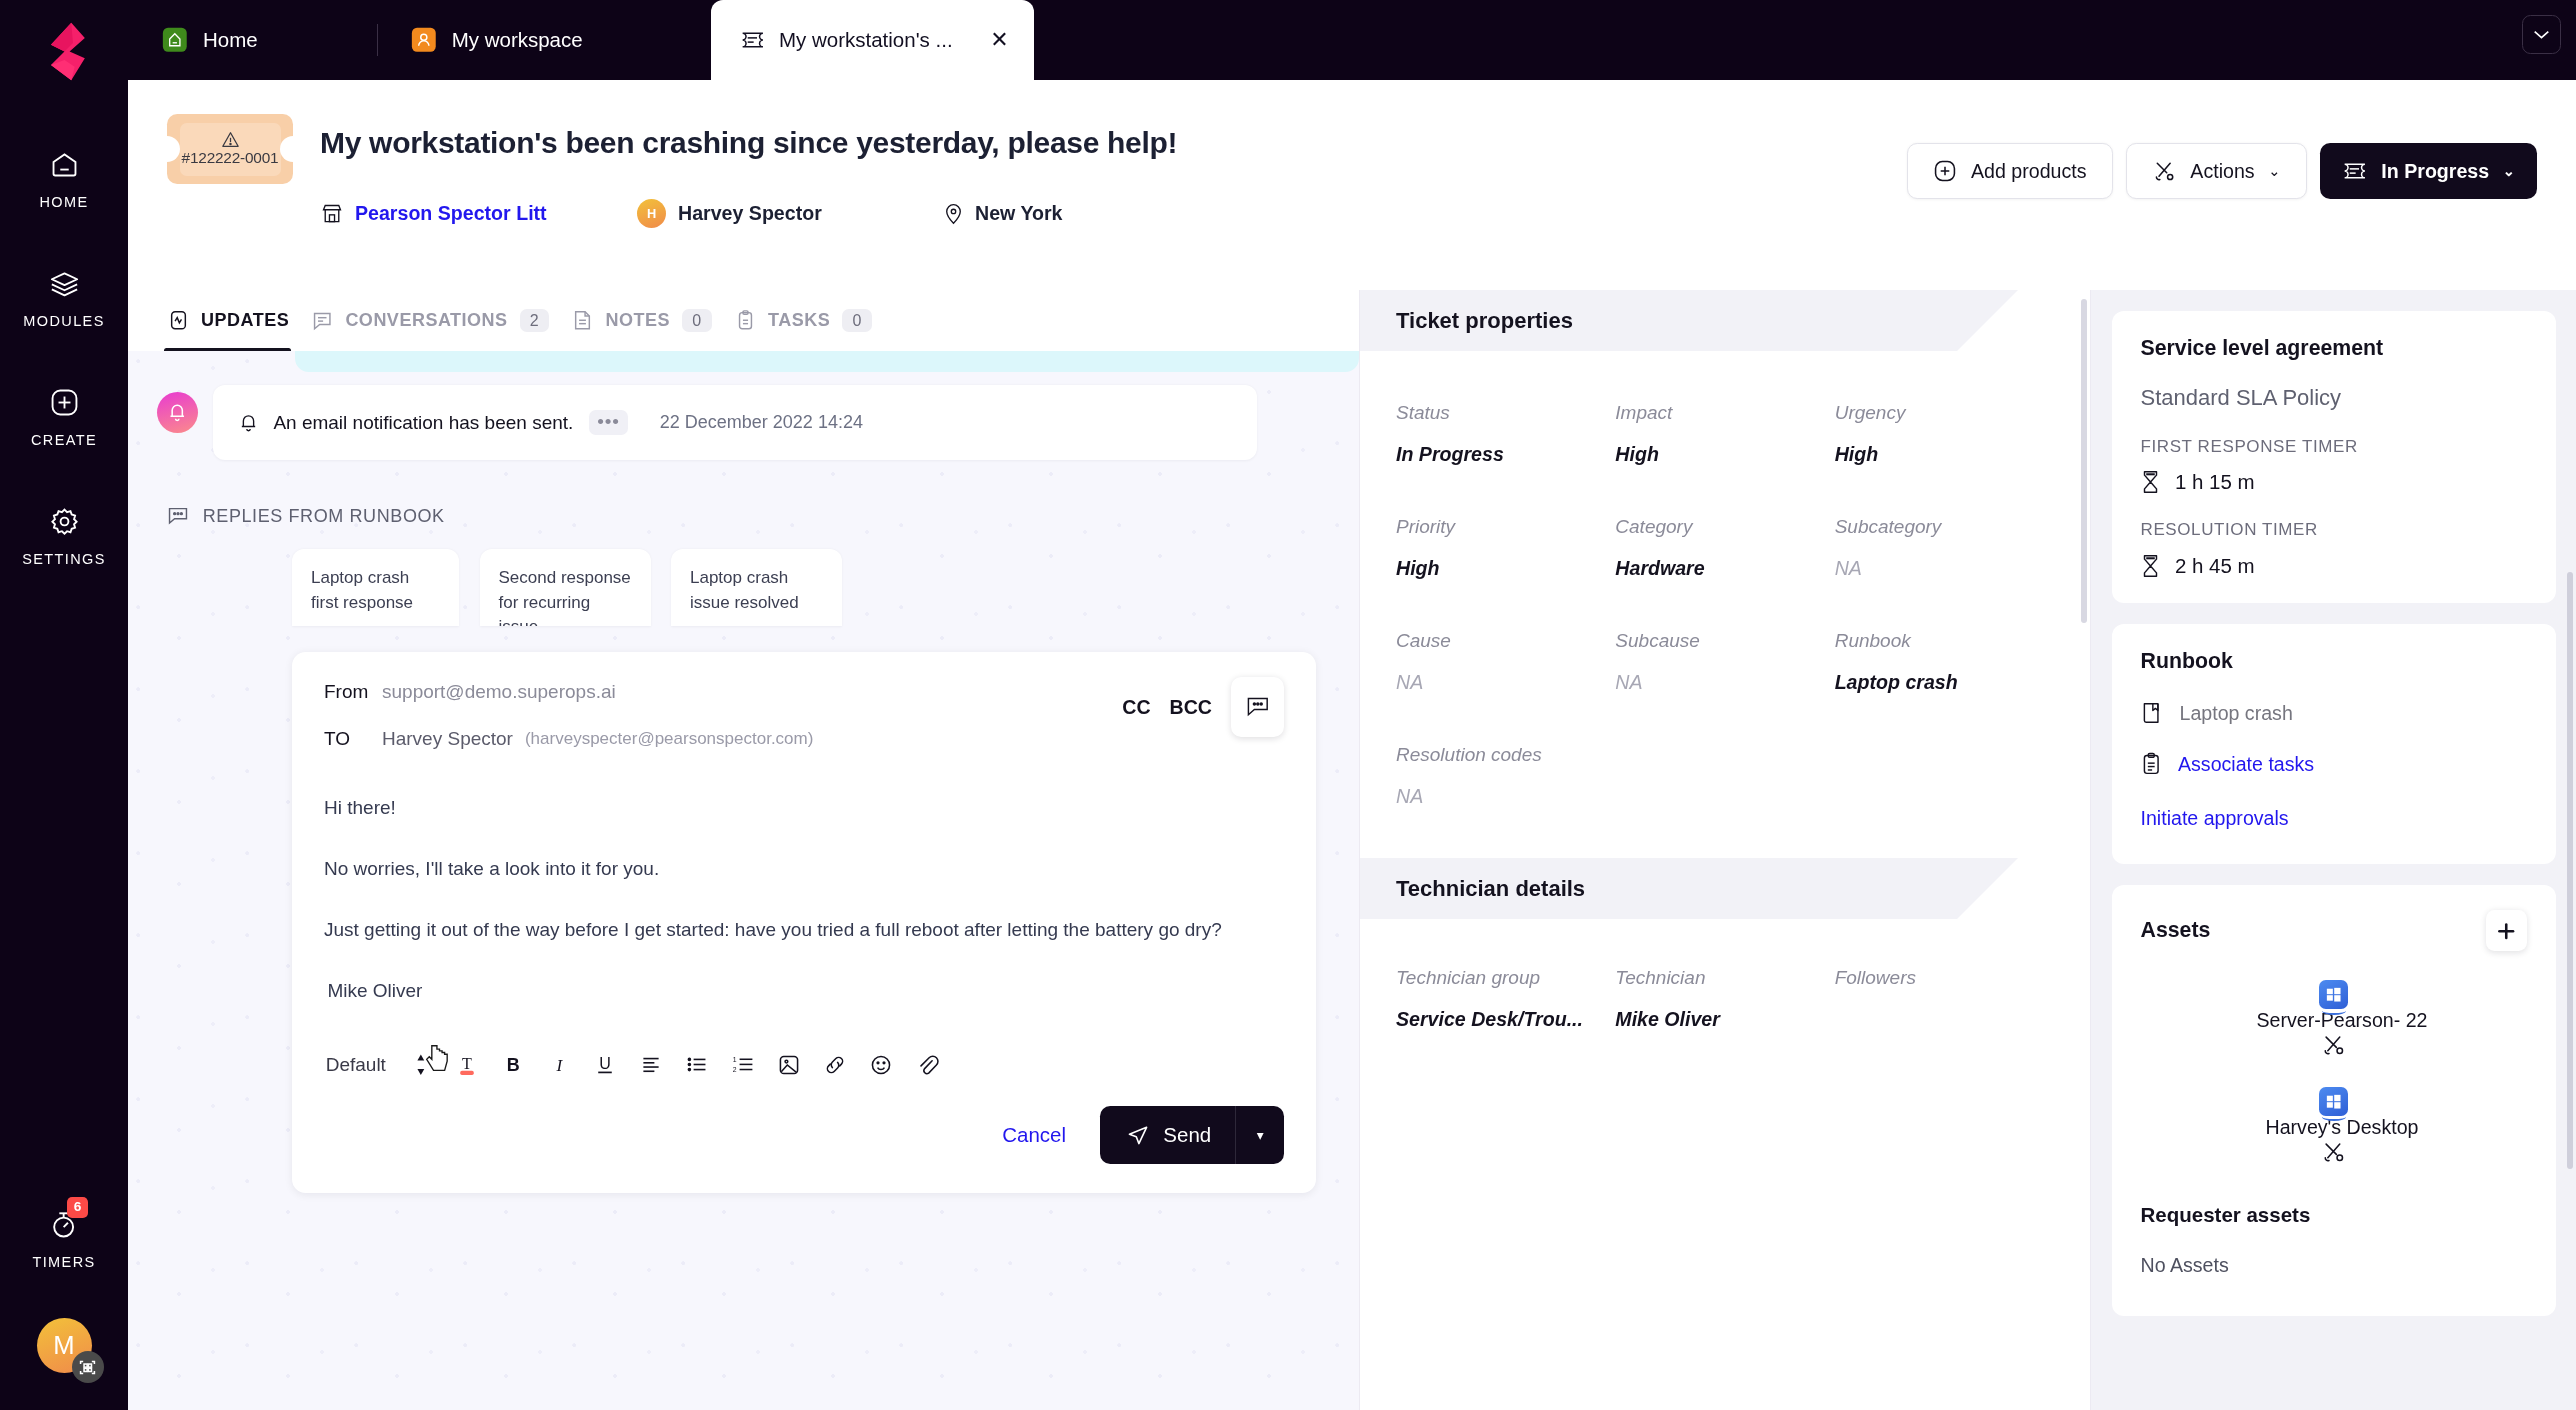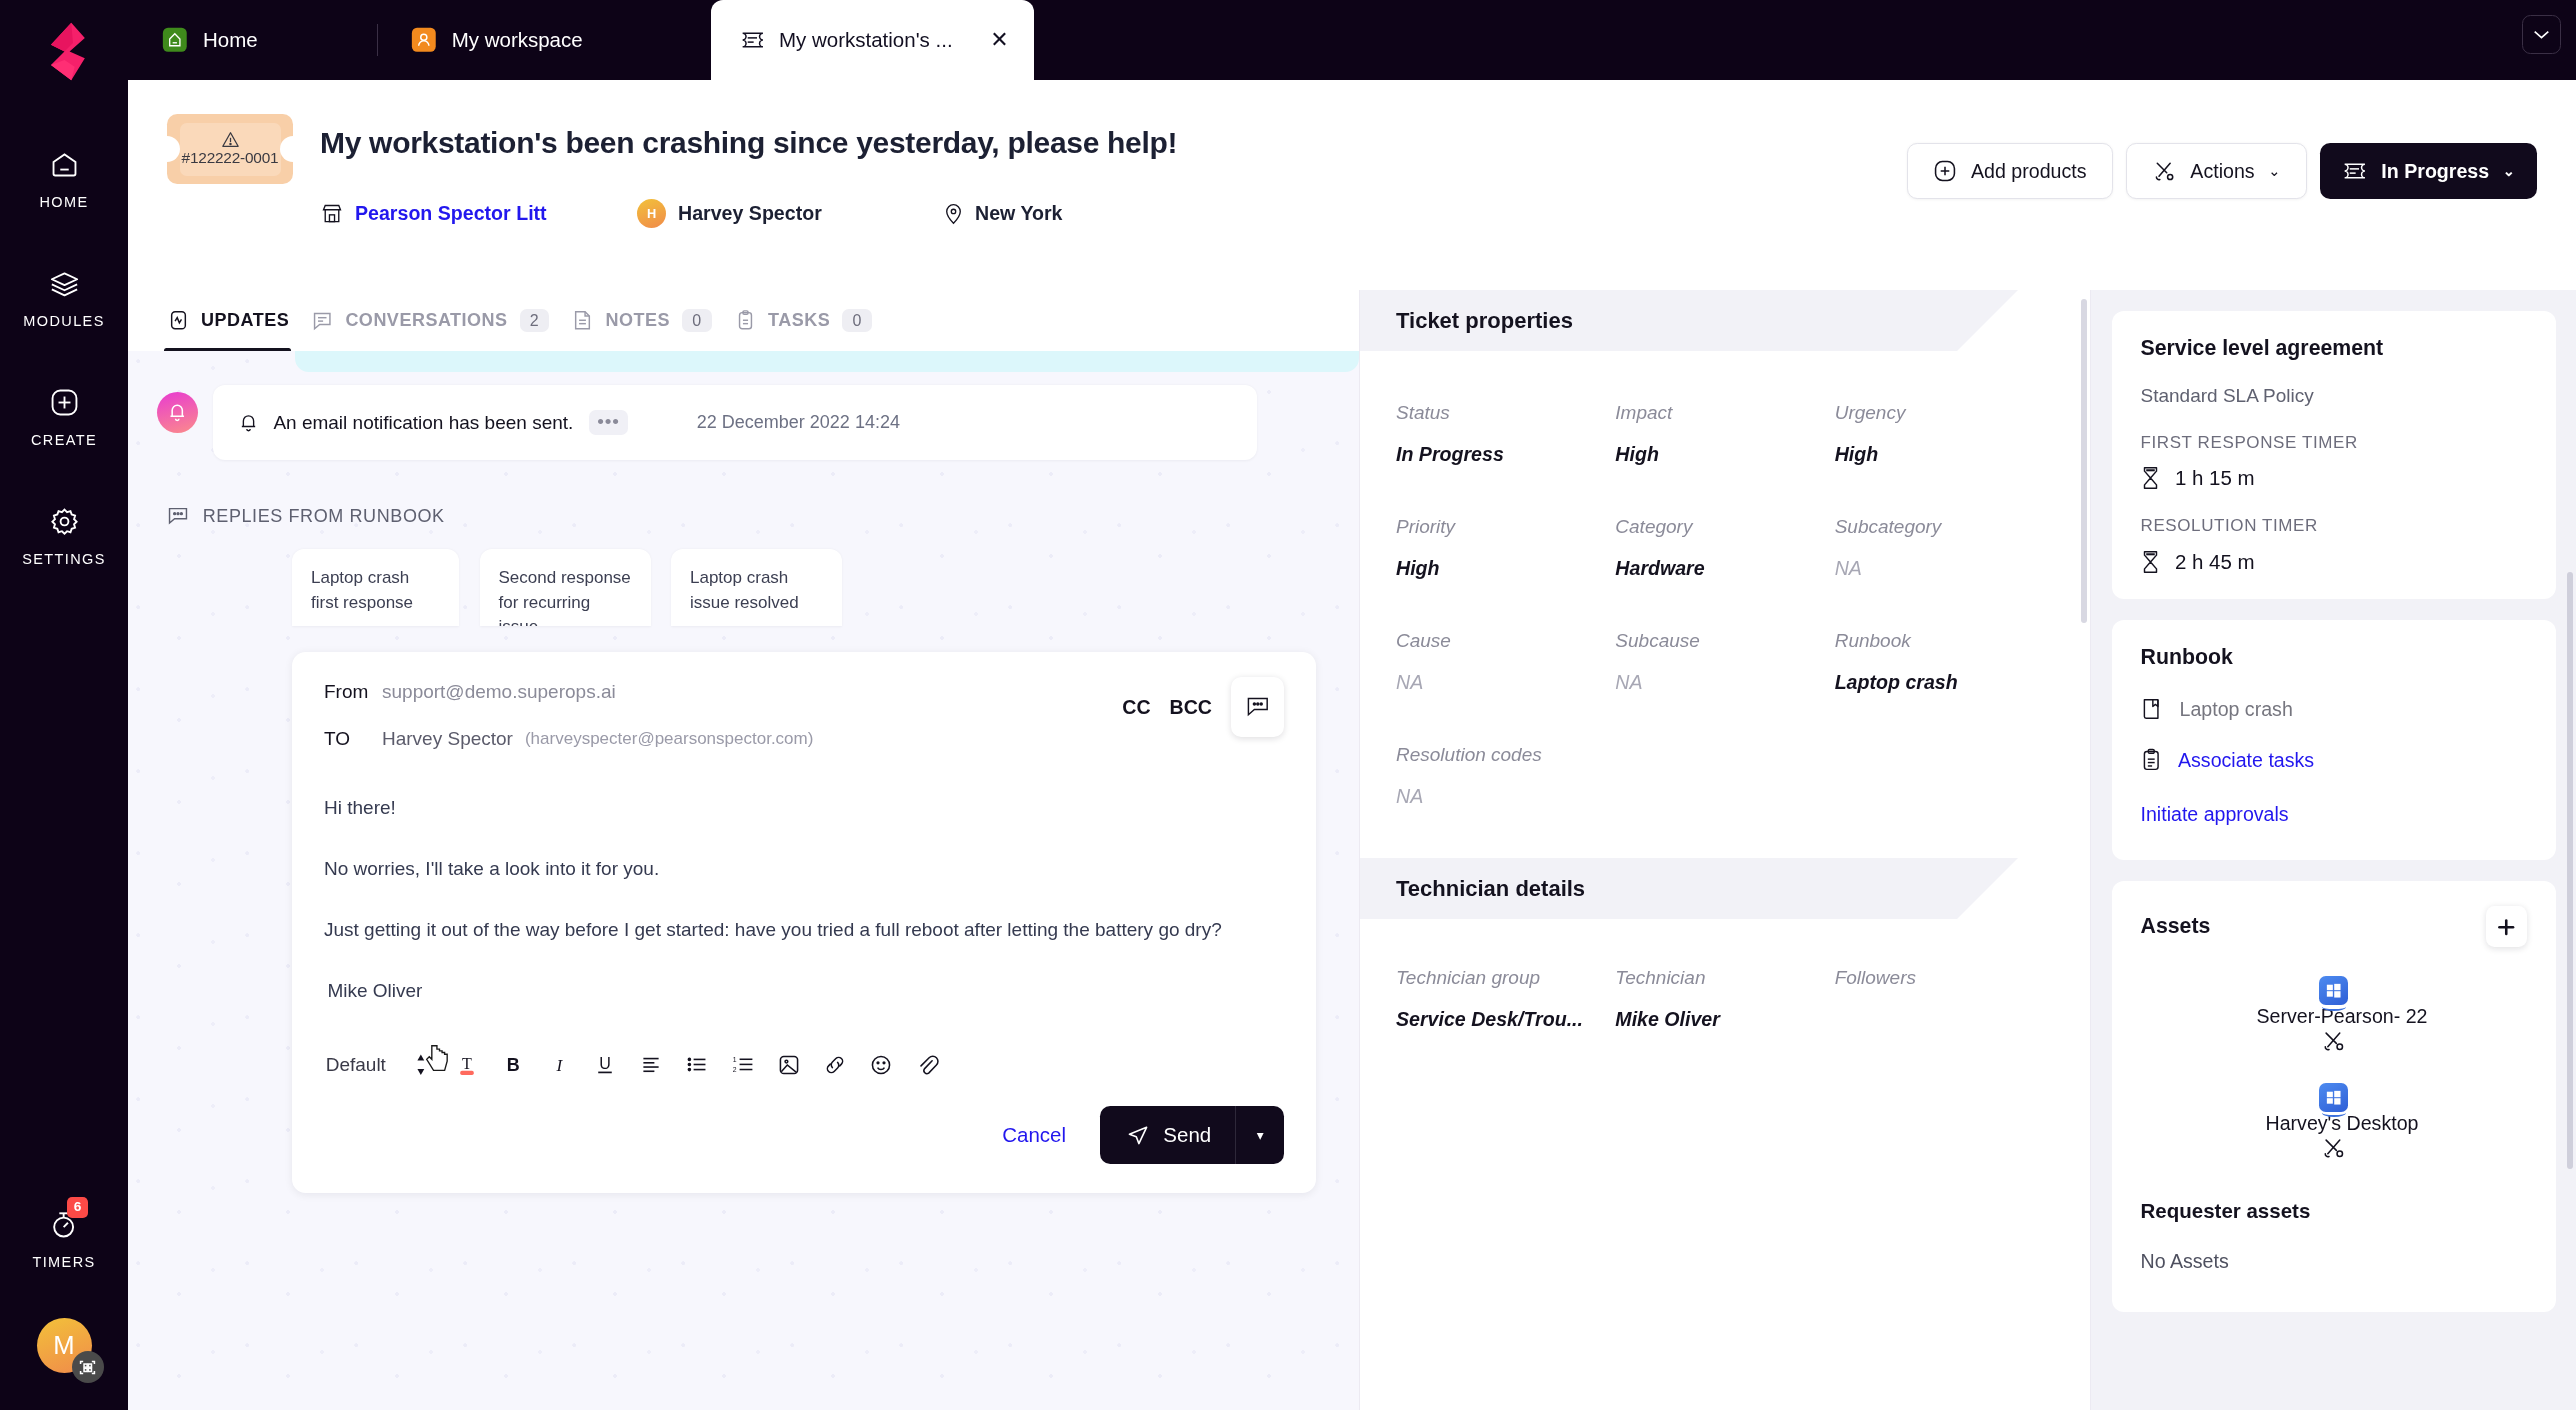--- a/index.html
+++ b/index.html
@@ -175,21 +175,21 @@
   .notif-card {
     flex: 1; margin-right: 102px; background: #fff; border-radius: 12px;
     height: 75px; display: flex; align-items: center; padding: 0 25.6px; gap: 15.4px;
     box-shadow: 0 0.9px 2.6px rgba(20,18,31,.05);
   }
   .notif-text { font-size: 19px; color: #14121f; }
   .dots-btn {
     background: #f0f0f6; border-radius: 6.8px; padding: 1.7px 8.5px; color: #8a8a99; font-size: 19px;
     line-height: 1.1; letter-spacing: 0.9px; cursor: pointer;
   }
-  .notif-time { margin-left: 53px; font-size: 18px; color: #6d7184; }
+  .notif-time { margin-left: 16px; font-size: 18px; color: #6d7184; }
 
   .replies-head {
     display: flex; align-items: center; gap: 13.7px; padding-left: 39px; margin-bottom: 22px;
     font-size: 18px; color: #5e6070; letter-spacing: 0.6px; font-weight: 500;
   }
   .replies-row { display: flex; gap: 20.5px; padding-left: 164px; }
   .reply-card {
     width: 167px; height: 77px; background: #fff; border-radius: 12px 12px 0 0;
     padding: 17px 19px; font-size: 17px; color: #3c3f52; line-height: 1.45;
     box-shadow: 0 0.9px 2.6px rgba(20,18,31,.05); cursor: pointer; overflow: hidden;
@@ -260,21 +260,21 @@
     position: absolute; right: 3.4px; top: 8.5px; width: 6px; height: 324px;
     background: #d8d8e2; border-radius: 3.4px;
   }
 
   
   .col-right {
     flex: 1; background: #f2f2f7; padding: 20.5px 20.5px 0 20.5px; min-width: 0; position: relative; overflow: hidden;
   }
   .card { background: #fff; border-radius: 12px; padding: 25.6px 29px; margin-bottom: 20.5px; }
   .card-title { font-size: 21.3px; font-weight: 700; color: #14121f; }
-  .sla-policy { font-size: 19px; color: #5f6170; margin-top: 24px; }
+  .sla-policy { font-size: 22px; color: #5f6170; margin-top: 24px; }
   .sla-lab { font-size: 17px; color: #6d6d7c; letter-spacing: 0.6px; margin-top: 25.6px; }
   .sla-val { display: flex; align-items: center; gap: 15.4px; font-size: 20.5px; color: #14121f; margin-top: 13.7px; }
   .rb-row { display: flex; align-items: center; gap: 17px; margin-top: 27px; font-size: 19.6px; }
   .rb-row .muted { color: #76767f; }
   .rb-row .link { color: #2217ee; }
   .rb-link { color: #2217ee; font-size: 19.6px; margin-top: 31px; display: block; cursor: pointer; }
   .assets-head { display: flex; align-items: center; justify-content: space-between; }
   .plus-btn {
     width: 41px; height: 41px; border-radius: 8.5px; background: #fff;
     box-shadow: 0 1.7px 6px rgba(20,18,31,.12);

